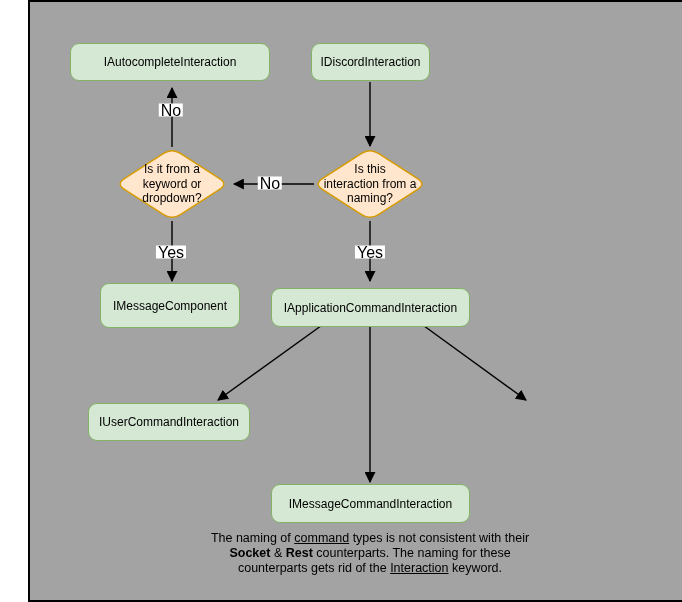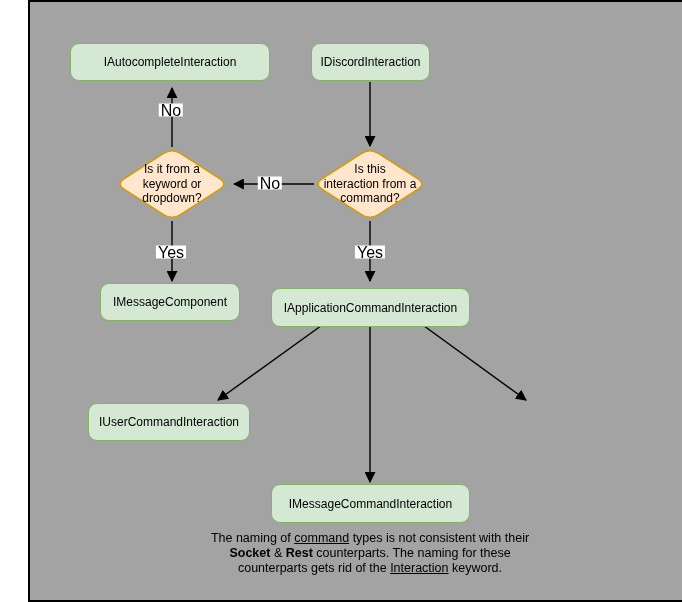--- a/index.html
+++ b/index.html
@@ -71,36 +71,36 @@
     <line x1="340" y1="219" x2="340" y2="279" stroke="#000000" stroke-width="1.4" marker-end="url(#arrow)"></line>
     <line x1="295" y1="321" x2="188" y2="398" stroke="#000000" stroke-width="1.4" marker-end="url(#arrow)"></line>
     <line x1="340" y1="321" x2="340" y2="480" stroke="#000000" stroke-width="1.4" marker-end="url(#arrow)"></line>
     <line x1="390" y1="321" x2="496" y2="398" stroke="#000000" stroke-width="1.4" marker-end="url(#arrow)"></line>
   </svg>
 
   <div class="node" style="left:40px;top:41px;width:200px;height:38px;">IAutocompleteInteraction</div>
 
   <div class="node" style="left:281px;top:41px;width:119px;height:38px;">IDiscordInteraction</div>
 
-  <div class="node" style="left:70px;top:281px;width:140px;height:38px;">IMessageComponent</div>
+  <div class="node" style="left:70px;top:281px;width:140px;height:45px;">IMessageComponent</div>
 
   <div class="node" style="left:241px;top:286px;width:199px;height:39px;">IApplicationCommandInteraction</div>
 
   <div class="node" style="left:58px;top:401px;width:162px;height:38px;">IUserCommandInteraction</div>
 
 
   <div class="node" style="left:241px;top:482px;width:199px;height:39px;">IMessageCommandInteraction</div>
 
   <div class="decision-label" style="left:82px;top:159px;width:120px;height:46px;">Is it from a
 keyword or
 dropdown?</div>
 
   <div class="decision-label" style="left:270px;top:159px;width:140px;height:46px;">Is this
 interaction from a
-command?</div>
+naming?</div>
 
   <div class="edge-label" style="left:141px;top:108px;">No</div>
 
   <div class="edge-label" style="left:240px;top:181px;">No</div>
 
   <div class="edge-label" style="left:141px;top:250px;">Yes</div>
 
   <div class="edge-label" style="left:340px;top:250px;">Yes</div>
 
   <div class="note">

